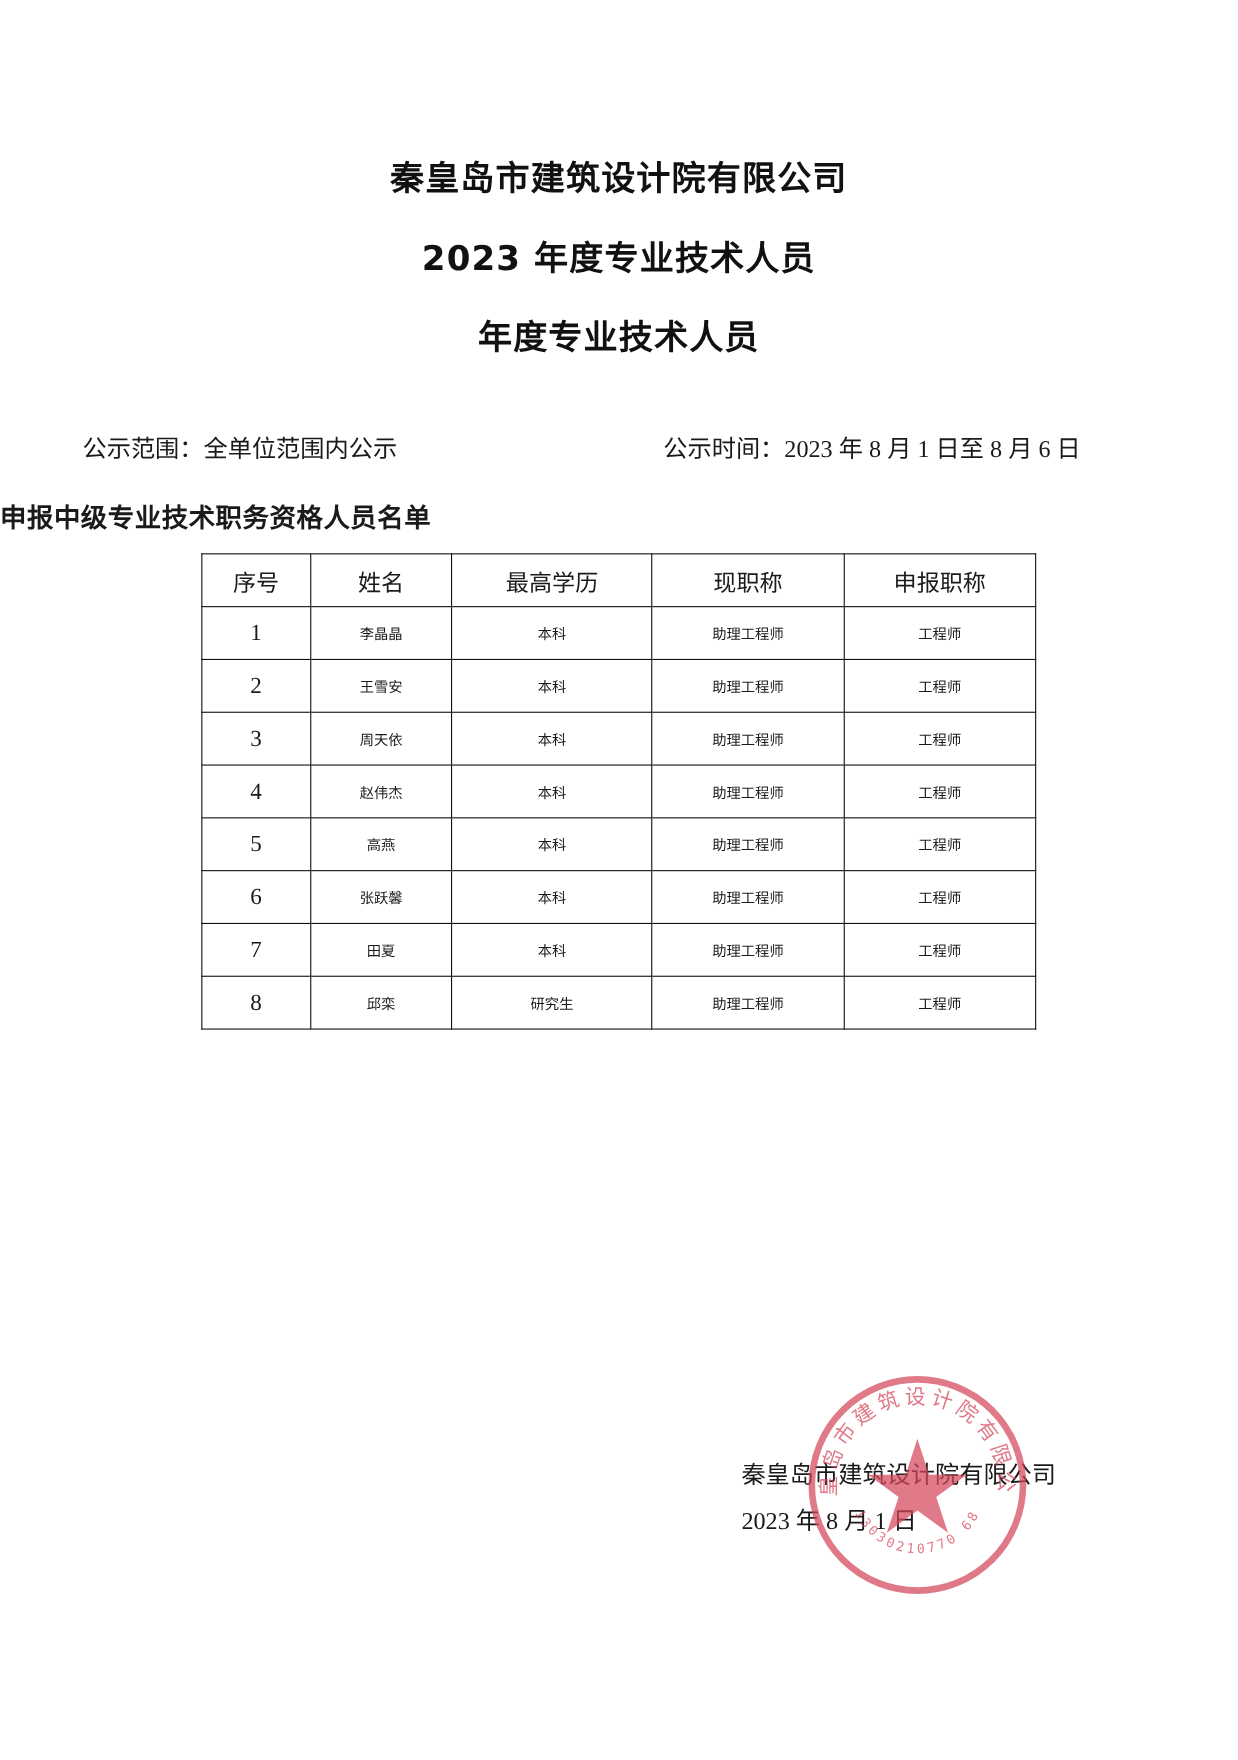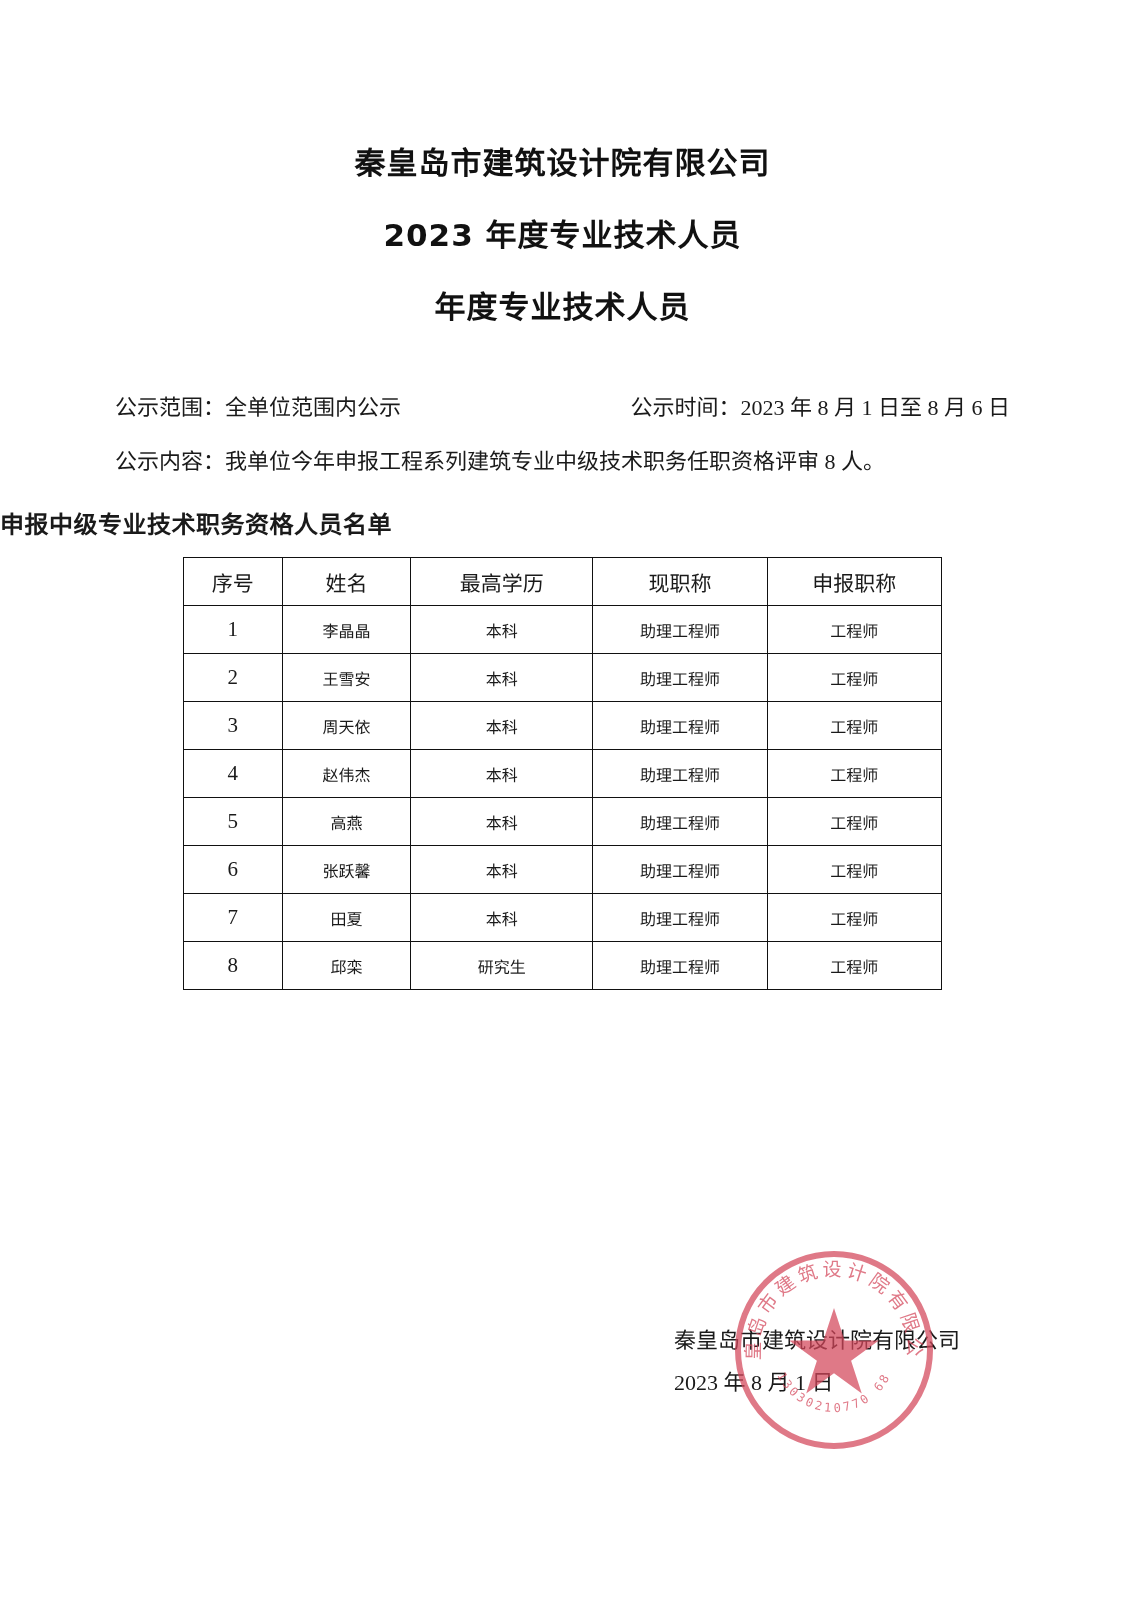--- a/index.html
+++ b/index.html
@@ -36,21 +36,21 @@
     line-height: 1.0;
     color: #111;
   }
   .title-line + .title-line {
     margin-top: 41px;
   }
 
   
   .meta {
     margin-top: 74px;
-    padding-left: 115px;
+    padding-left: 75px;
     padding-right: 115px;
     font-size: 22px;
     line-height: 1.0;
   }
   .meta-row {
     display: flex;
     align-items: baseline;
     margin-bottom: 32px;
   }
   .meta-left {
@@ -93,21 +93,21 @@
     font-size: 21px;
     padding: 0 2px;
   }
   table.roster th {
     font-family: "DejaVu Sans", "Liberation Sans", sans-serif;
     font-weight: normal;
     font-size: 21px;
   }
   table.roster td.cn {
     font-family: "DejaVu Sans", "Liberation Sans", sans-serif;
-    font-size: 16px;
+    font-size: 13px;
   }
   table.roster td.num {
     font-family: "Liberation Serif", serif;
     font-size: 21px;
   }
   col.c0 { width: 13%; }
   col.c1 { width: 17%; }
   col.c2 { width: 24%; }
   col.c3 { width: 23%; }
   col.c4 { width: 23%; }
@@ -142,23 +142,20 @@
   <div class="title-block">
     <div class="title-line">秦皇岛市建筑设计院有限公司</div>
     <div class="title-line">2023 年度专业技术人员</div>
     <div class="title-line">年度专业技术人员</div>
   </div>
 
   <div class="meta">
     <div class="meta-row">
       <div class="meta-left">公示范围：全单位范围内公示</div>
       <div class="meta-right">公示时间：2023 年 8 月 1 日至 8 月 6 日</div>
-    </div>
-    <div class="meta-row single">
-      <div class="meta-left">公示内容：我单位今年申报工程系列建筑专业中级技术职务任职资格评审 8 人。</div>
     </div>
   </div>
 
   <div class="table-caption">申报中级专业技术职务资格人员名单</div>
 
   <div class="table-wrap">
     <table class="roster">
       <colgroup>
         <col class="c0">
           <col class="c1">

